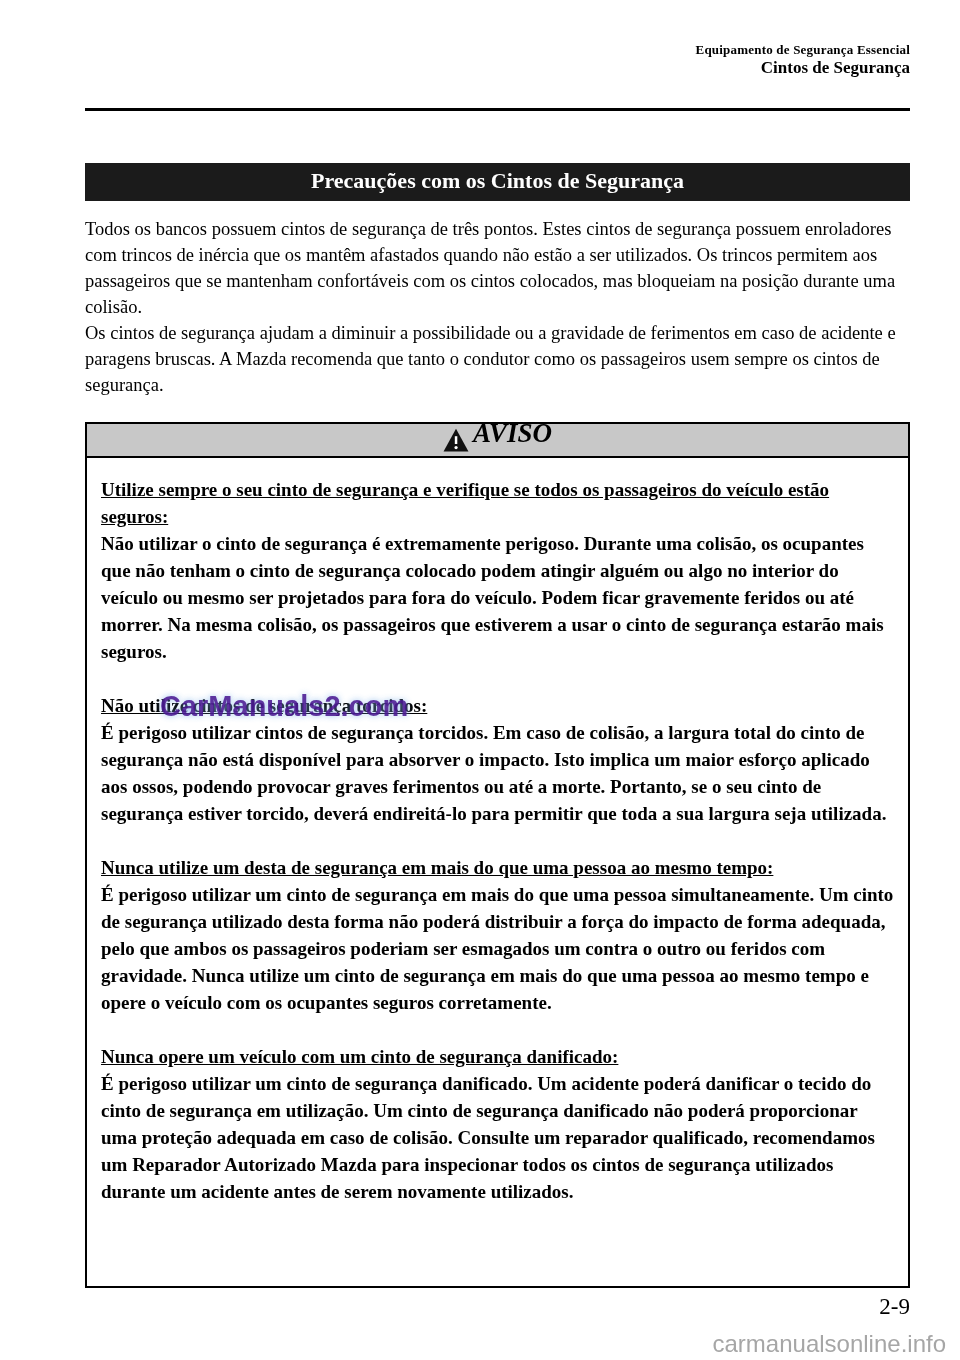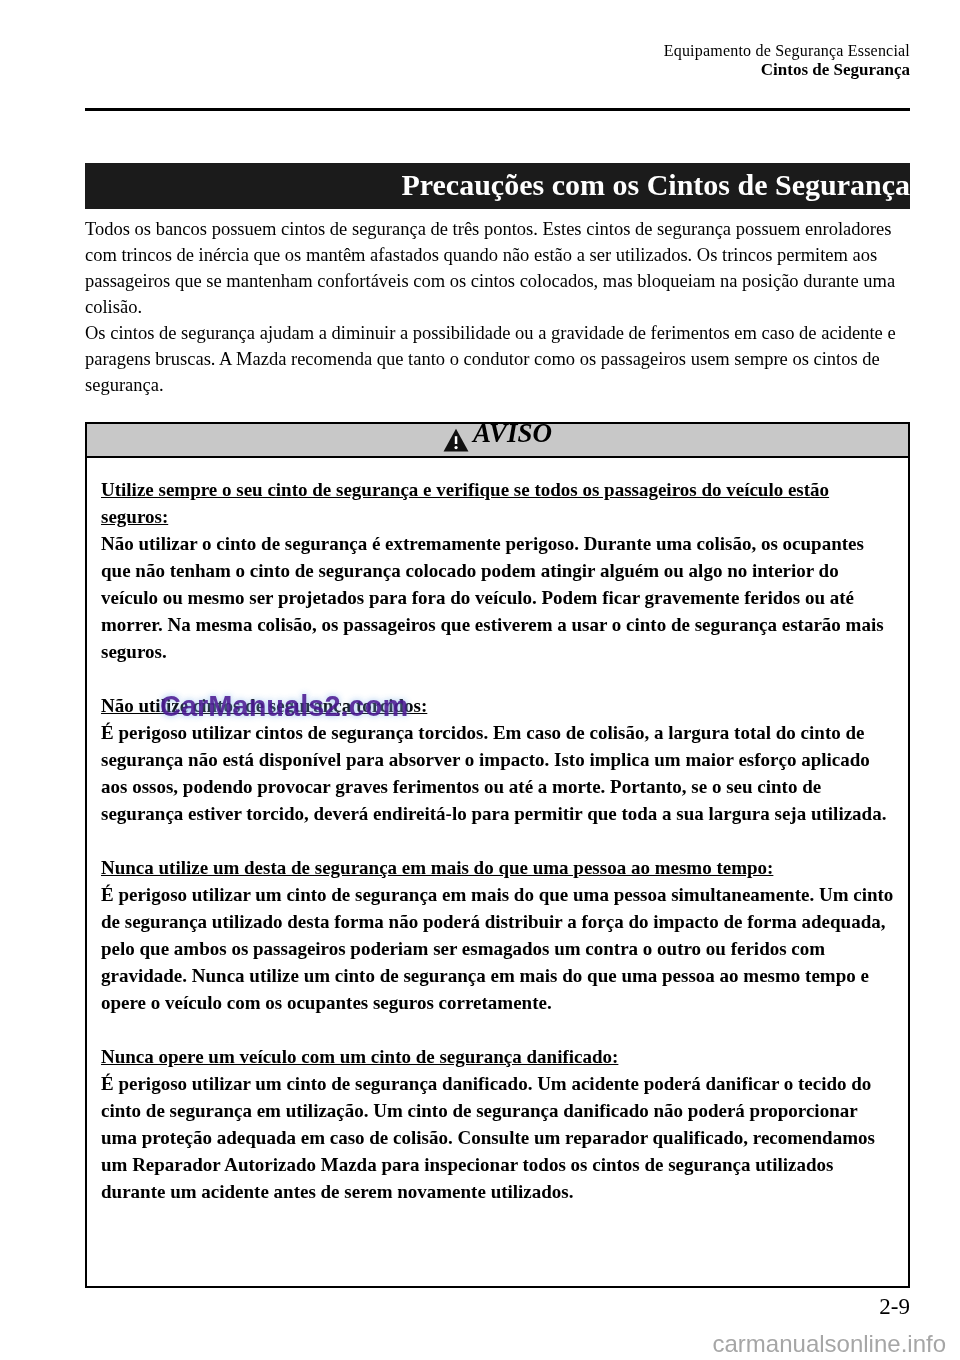--- a/index.html
+++ b/index.html
@@ -14,22 +14,22 @@
     overflow: hidden;
   }
   .header {
     position: absolute;
     top: 42px;
     left: 85px;
     right: 50px;
     text-align: right;
   }
   .header-section {
-    font-size: 16px;
-    font-weight: normal;
+    font-size: 13px;
+    font-weight: bold;
     letter-spacing: 0.2px;
   }
   .header-title {
     font-size: 17px;
     font-weight: bold;
     margin-top: 0;
   }
   .rule {
     position: absolute;
     top: 108px;
@@ -37,22 +37,22 @@
     right: 50px;
     border-top: 3px solid #000;
   }
   .banner {
     position: absolute;
     top: 163px;
     left: 85px;
     right: 50px;
     background: #1b1b1b;
     color: #ffffff;
-    text-align: right;
-    font-size: 30px;
+    text-align: center;
+    font-size: 22px;
     font-weight: bold;
     padding: 5px 0 7px 0;
   }
   .intro {
     position: absolute;
     top: 216px;
     left: 85px;
     right: 50px;
     font-size: 18.5px;
     line-height: 26px;

